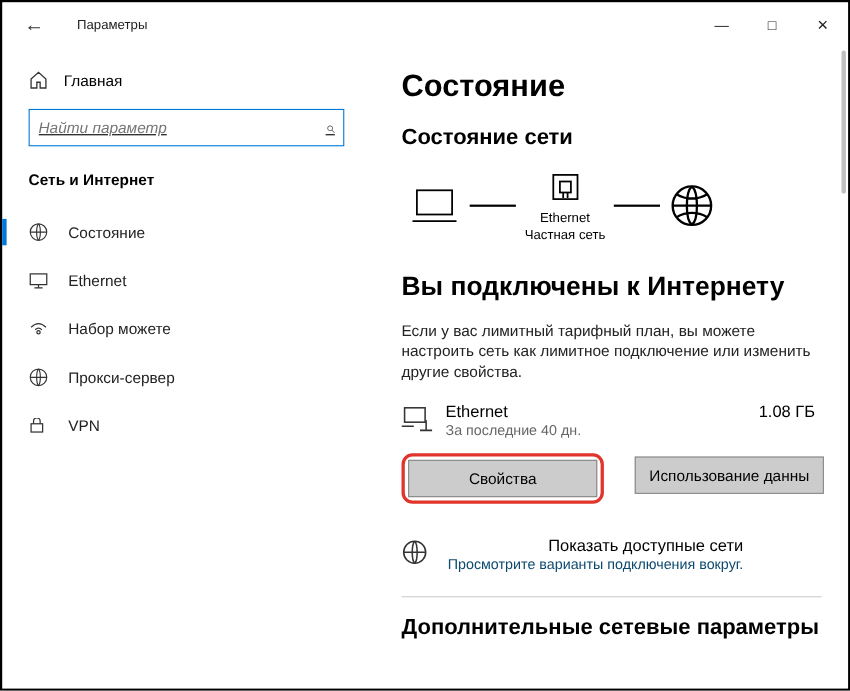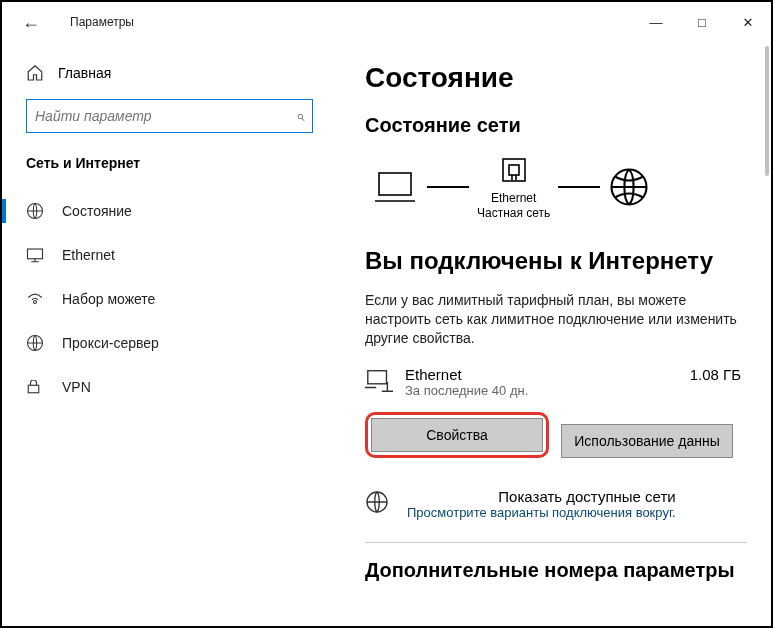--- a/index.html
+++ b/index.html
@@ -13,21 +13,21 @@
   .win-controls { margin-left: auto; display: flex; }
   .win-ctrl { width: 46px; height: 32px; display: flex; align-items: center; justify-content: center; font-size: 13px; font-family: "Segoe UI Symbol", sans-serif; color: #222; }
 
   .body { flex: 1; display: flex; min-height: 0; }
 
   
   .sidebar { width: 335px; display: flex; flex-direction: column; padding-top: 22px; }
   .home-row { display: flex; align-items: center; padding: 0 24px 18px 24px; gap: 14px; }
   .home-row .icon { width: 18px; color: #333; }
   .home-label { font-size: 14px; }
-  .search-wrap { padding: 0 24px 22px 24px; }
+  .search-wrap { padding: 0 24px 22px 24px; text-decoration: underline; }
   .search-box { width: 100%; height: 34px; border: 1px solid #0078D7; display: flex; align-items: center; padding: 0 8px; }
   .search-input { flex: 1; border: none; outline: none; font-size: 14px; font-family: inherit; font-style: italic; color: #666; background: transparent; }
   .search-icn { color: #555; font-size: 15px; transform: scaleX(-1); }
   .category-hdr { padding: 0 24px 14px 24px; font-size: 14px; font-weight: 600; }
   .nav { display: flex; flex-direction: column; padding-top: 4px; }
   .nav-item { height: 44px; display: flex; align-items: center; padding: 0 24px; gap: 18px; font-size: 14px; color: #222; position: relative; }
   .nav-item.selected::before { content: ""; position: absolute; left: 0; top: 10px; bottom: 10px; width: 4px; background: #0078D7; }
   .nav-item .icon { width: 18px; color: #333; }
 
   
@@ -44,21 +44,21 @@
   .subh { font-size: 24px; font-weight: 600; margin-top: 26px; }
   .desc { font-size: 14px; margin-top: 16px; line-height: 1.35; color: #222; max-width: 380px; }
 
   .conn-row { display: flex; align-items: flex-start; gap: 14px; margin-top: 18px; }
   .conn-icn { width: 26px; padding-top: 2px; }
   .conn-txt { display: flex; flex-direction: column; }
   .conn-name { font-size: 15px; }
   .conn-sub { font-size: 13px; color: #666; }
   .conn-size { margin-left: auto; font-size: 15px; padding-right: 20px; }
 
-  .btn-row { display: flex; gap: 12px; margin-top: 14px; align-items: flex-end; }
+  .btn-row { display: flex; gap: 28px; margin-top: 14px; }
   .btn-hl-wrap { border: 3.2px solid #E1342A; border-radius: 10px; padding: 3px; }
   .btn { width: 172px; height: 34px; background: #CCCCCC; border: 1px solid #888; text-align: center; font-size: 14px; line-height: 32px; }
   .btn.nohl { margin-top: 3px; }
 
   .avail-row { display: flex; gap: 16px; margin-top: 30px; }
   .avail-icn { width: 26px; padding-top: 2px; }
   .avail-title { font-size: 15px; text-align: right; }
   .avail-sub { font-size: 13px; color: #0c4a6e; }
 
   .divider { height: 1px; background: #ccc; margin: 22px 14px 0 0; }
@@ -220,17 +220,17 @@
               <path d="M2 12h20M12 2c3 3 3 17 0 20M12 2c-3 3-3 17 0 20"></path>
             </svg>
         </span>
         <div>
           <div class="avail-title">Показать доступные сети</div>
           <div class="avail-sub">Просмотрите варианты подключения вокруг.</div>
         </div>
       </div>
 
       <div class="divider"></div>
-      <div class="h2b">Дополнительные номера параметры</div>
+      <div class="h2b">Дополнительные сетевые параметры</div>
     </div>
 
   </div>
 </div>
 
 </body></html>

